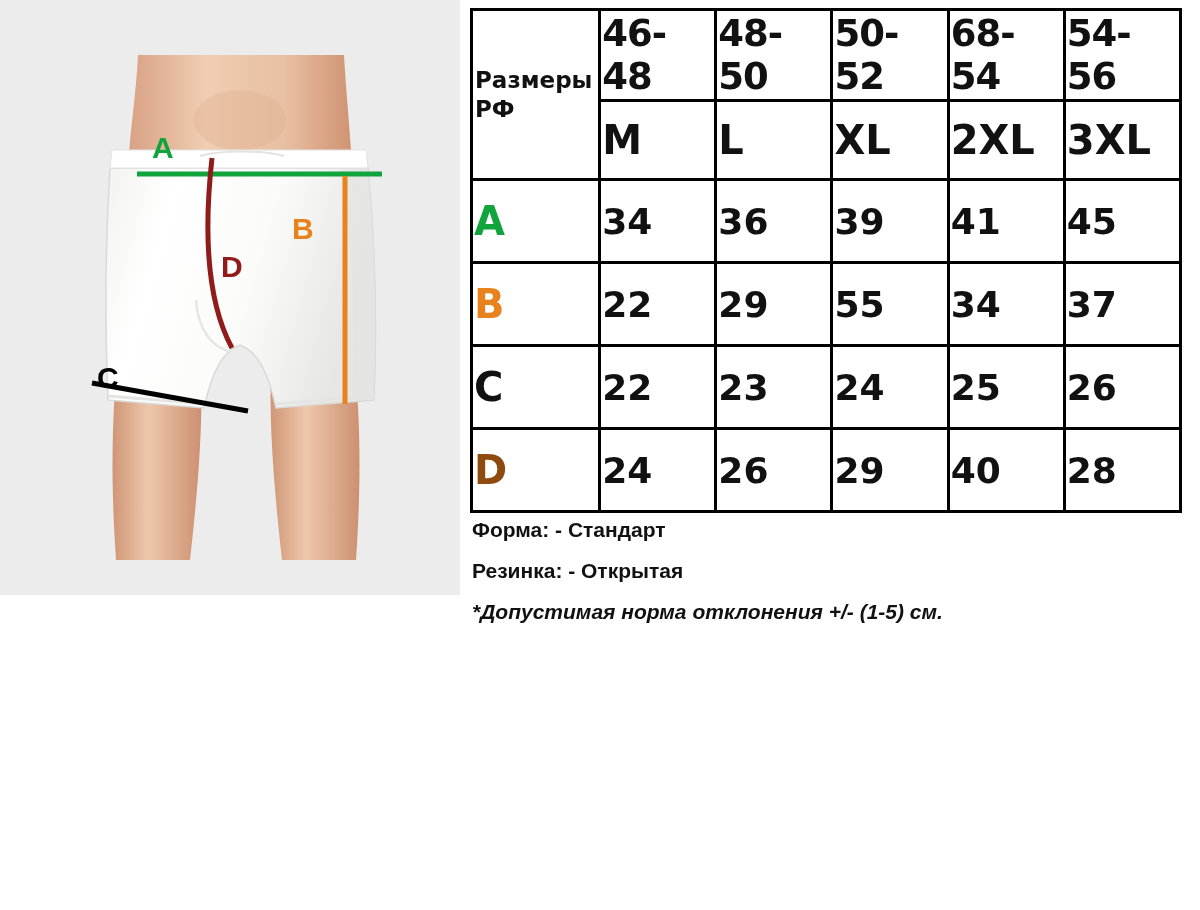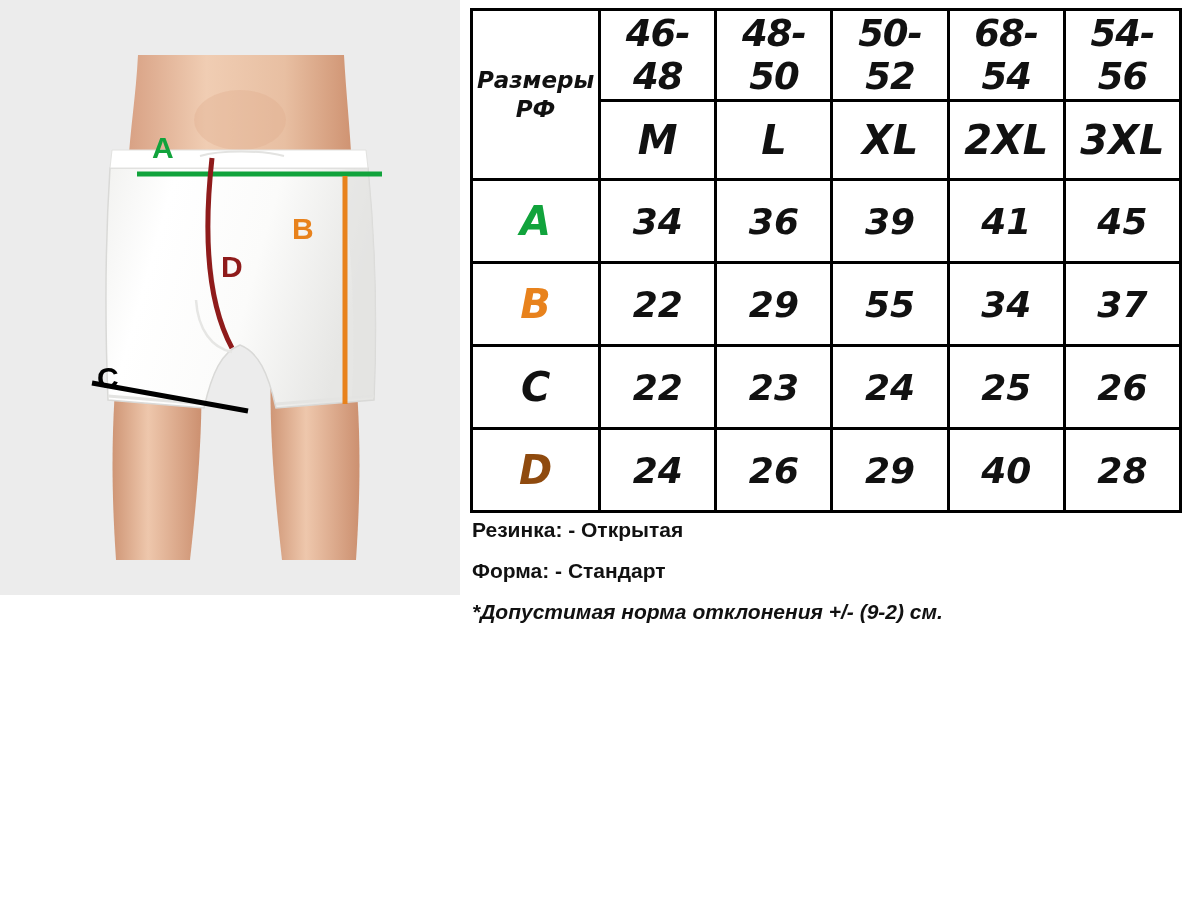--- a/index.html
+++ b/index.html
@@ -40,25 +40,24 @@
     top: 8px;
     width: 712px;
   }
   table.size-table {
     border-collapse: collapse;
     table-layout: fixed;
     width: 712px;
   }
   table.size-table td {
     border: 3px solid #000;
-    text-align: center;
+    text-align: left;
     vertical-align: middle;
     font-family: "DejaVu Sans", sans-serif;
     color: #111;
-    font-style: italic;
   }
   
   col.c0 { width: 128px; }
   col.cd { width: 116px; }
 
   td.hdr-label {
     font-size: 23px;
     font-weight: bold;
     line-height: 1.25;
     padding: 6px 2px;
@@ -242,16 +241,16 @@
         <td class="val">26</td>
         <td class="val">29</td>
         <td class="val">40</td>
         <td class="val">28</td>
       </tr>
     </tbody>
   </table>
 </div>
 
 <div id="notes">
+  <p>Форма: - Стандарт</p>
   <p>Резинка: - Открытая</p>
-  <p>Форма: - Стандарт</p>
-  <p class="italic-note">*Допустимая норма отклонения +/- (9-2) см.</p>
+  <p class="italic-note">*Допустимая норма отклонения +/- (1-5) см.</p>
 </div>
 
 </body></html>

